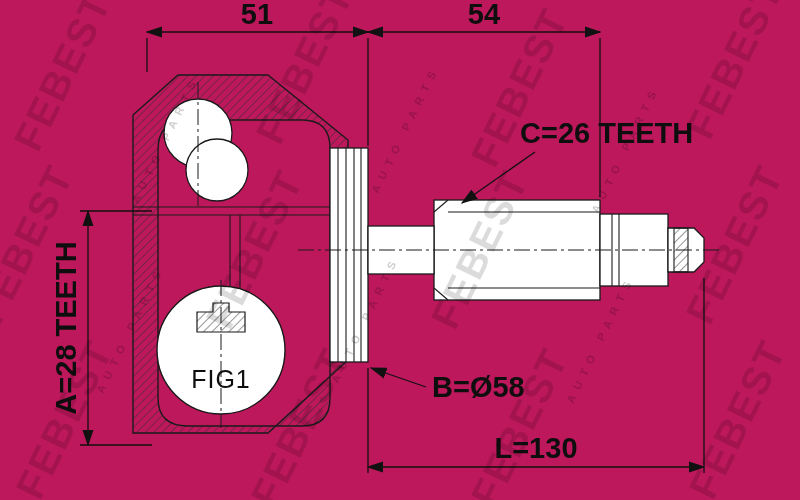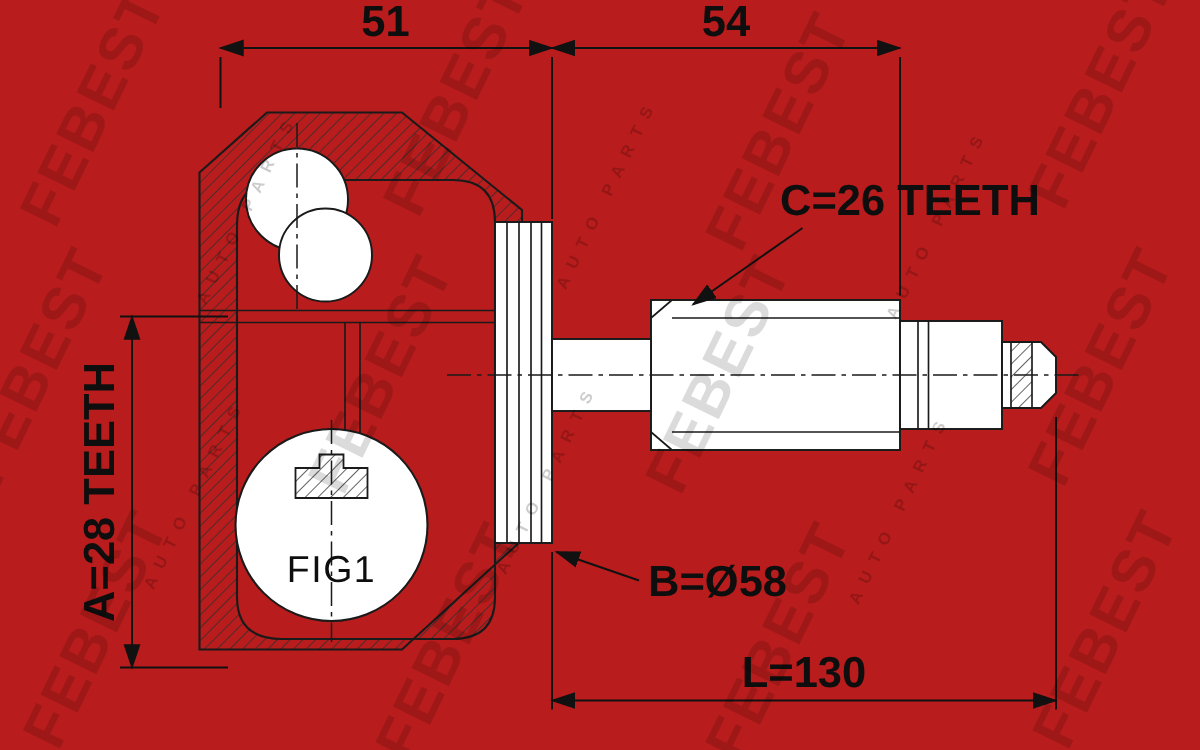--- a/index.html
+++ b/index.html
@@ -1,17 +1,17 @@
 <!DOCTYPE html>
 <html><head>
 <meta charset="utf-8">
 <style>
   html,body { margin:0; padding:0; background:#ffffff; }
   .canvas {
-    position:relative; width:800px; height:500px; background:#b91c1c;
+    position:relative; width:800px; height:500px; background:#be185d;
     overflow:hidden; font-family:"Liberation Sans", sans-serif;
   }
   .drawing { position:absolute; left:0; top:0; z-index:2; }
   .wm-layer { position:absolute; inset:0; z-index:3; pointer-events:none; }
   .wm {
     position:absolute; font-weight:700; font-size:40px; letter-spacing:2px;
     color:rgba(0,0,0,0.14); transform:rotate(-64deg); white-space:nowrap;
   }
   .wm-sub {
     position:absolute; font-weight:700; font-size:11px; letter-spacing:7px;

